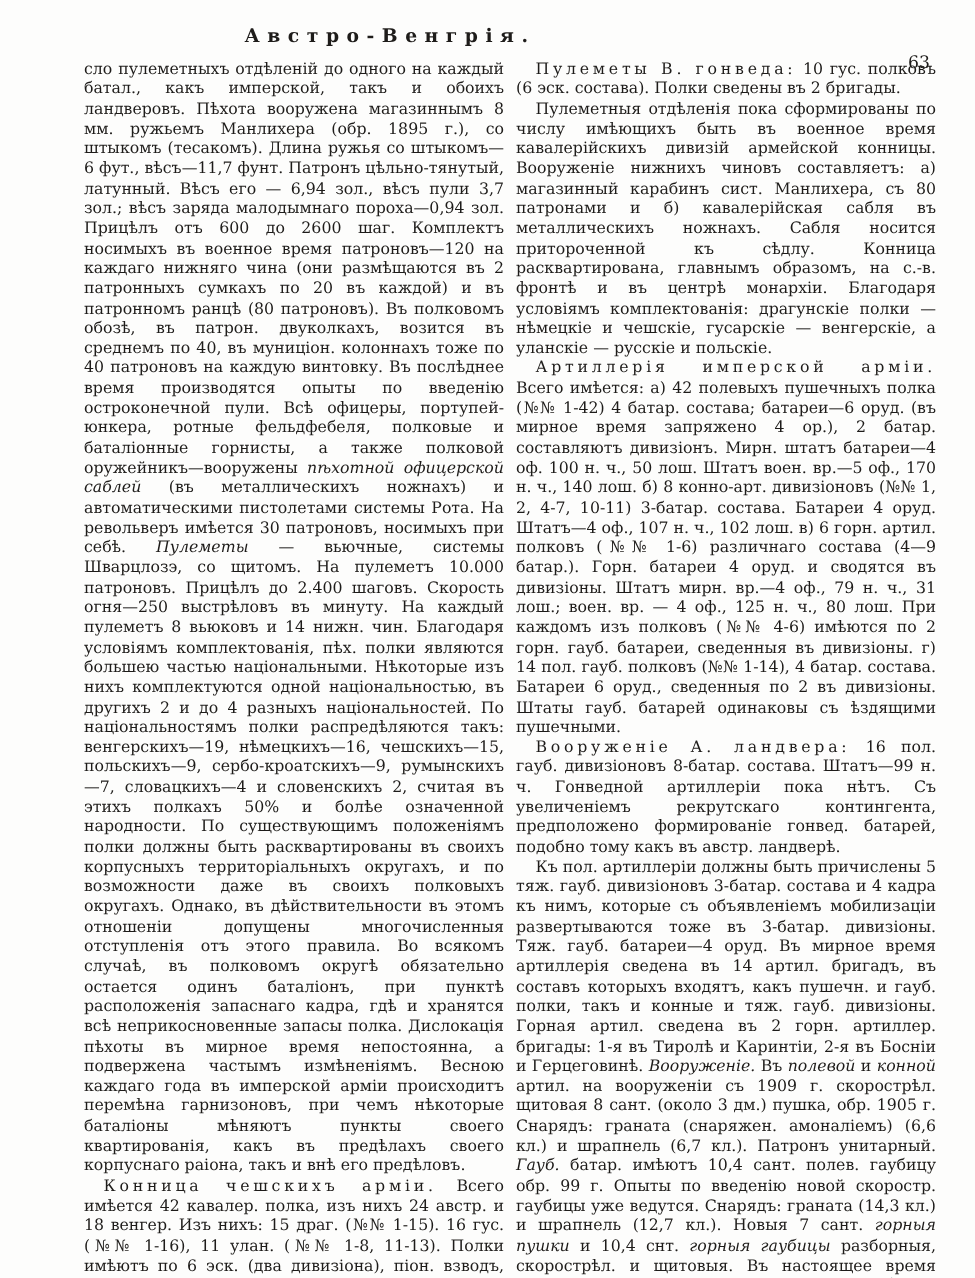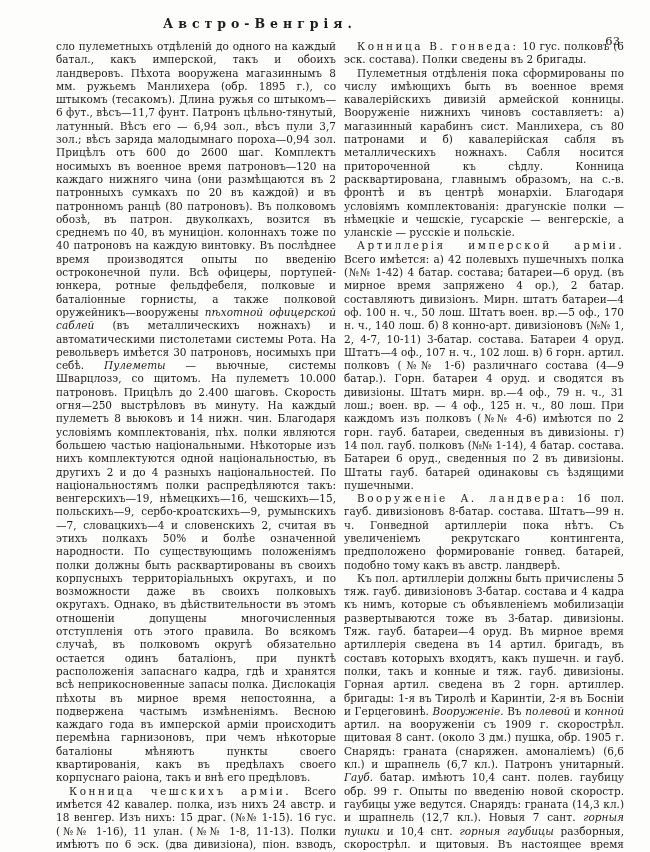--- a/index.html
+++ b/index.html
@@ -76,20 +76,20 @@
   <div class="running-header">
     <div class="page-title">Австро-Венгрія.</div>
     <div class="page-number">63</div>
   </div>
   <div class="text-columns">
     <div class="column">
         <p class="para noindent"><span>сло пулеметныхъ отдѣленій до одного на каждый батал., какъ имперской, такъ и обоихъ ландверовъ. Пѣхота вооружена магазиннымъ 8 мм. ружьемъ Манлихера (обр. 1895 г.), со штыкомъ (тесакомъ). Длина ружья со штыкомъ—6 фут., вѣсъ—11,7 фунт. Патронъ цѣльно-тянутый, латунный. Вѣсъ его — 6,94 зол., вѣсъ пули 3,7 зол.; вѣсъ заряда малодымнаго пороха—0,94 зол. Прицѣлъ отъ 600 до 2600 шаг. Комплектъ носимыхъ въ военное время патроновъ—120 на каждаго нижняго чина (они размѣщаются въ 2 патронныхъ сумкахъ по 20 въ каждой) и въ патронномъ ранцѣ (80 патроновъ). Въ полковомъ обозѣ, въ патрон. двуколкахъ, возится въ среднемъ по 40, въ муниціон. колоннахъ тоже по 40 патроновъ на каждую винтовку. Въ послѣднее время производятся опыты по введенію остроконечной пули. Всѣ офицеры, портупей-юнкера, ротные фельдфебеля, полковые и баталіонные горнисты, а также полковой оружейникъ—вооружены </span><span class="italic">пѣхотной офицерской саблей</span><span> (въ металлическихъ ножнахъ) и автоматическими пистолетами системы Рота. На револьверъ имѣется 30 патроновъ, носимыхъ при себѣ. </span><span class="italic">Пулеметы</span><span> — вьючные, системы Шварцлозэ, со щитомъ. На пулеметъ 10.000 патроновъ. Прицѣлъ до 2.400 шаговъ. Скорость огня—250 выстрѣловъ въ минуту. На каждый пулеметъ 8 вьюковъ и 14 нижн. чин. Благодаря условіямъ комплектованія, пѣх. полки являются большею частью національными. Нѣкоторые изъ нихъ комплектуются одной національностью, въ другихъ 2 и до 4 разныхъ національностей. По національностямъ полки распредѣляются такъ: венгерскихъ—19, нѣмецкихъ—16, чешскихъ—15, польскихъ—9, сербо-кроатскихъ—9, румынскихъ—7, словацкихъ—4 и словенскихъ 2, считая въ этихъ полкахъ 50% и болѣе означенной народности. По существующимъ положеніямъ полки должны быть расквартированы въ своихъ корпусныхъ территоріальныхъ округахъ, и по возможности даже въ своихъ полковыхъ округахъ. Однако, въ дѣйствительности въ этомъ отношеніи допущены многочисленныя отступленія отъ этого правила. Во всякомъ случаѣ, въ полковомъ округѣ обязательно остается одинъ баталіонъ, при пунктѣ расположенія запаснаго кадра, гдѣ и хранятся всѣ неприкосновенные запасы полка. Дислокація пѣхоты въ мирное время непостоянна, а подвержена частымъ измѣненіямъ. Весною каждаго года въ имперской арміи происходитъ перемѣна гарнизоновъ, при чемъ нѣкоторые баталіоны мѣняютъ пункты своего квартированія, какъ въ предѣлахъ своего корпуснаго раіона, такъ и внѣ его предѣловъ.</span></p>
         <p class="para"><span class="spaced">Конница чешскихъ арміи.</span><span> Всего имѣется 42 кавалер. полка, изъ нихъ 24 австр. и 18 венгер. Изъ нихъ: 15 драг. (№№ 1-15). 16 гус. (№№ 1-16), 11 улан. (№№ 1-8, 11-13). Полки имѣютъ по 6 эск. (два дивизіона), піон. взводъ, телегр. патруль и запасн. кадръ. Эск. дѣлится на 4 взвода: штатъ мирный—5 оф. 166 н. ч., 140 лош., </span></p>
       </div>
     <div class="column">
-        <p class="para"><span class="spaced">Конница В. гонведа:</span><span> 10 гус. полковъ (6 эск. состава). Полки сведены въ 2 бригады.</span></p>
+        <p class="para"><span class="spaced">Пулеметы В. гонведа:</span><span> 10 гус. полковъ (6 эск. состава). Полки сведены въ 2 бригады.</span></p>
         <p class="para"><span>Пулеметныя отдѣленія пока сформированы по числу имѣющихъ быть въ военное время кавалерійскихъ дивизій армейской конницы. Вооруженіе нижнихъ чиновъ составляетъ: а) магазинный карабинъ сист. Манлихера, съ 80 патронами и б) кавалерійская сабля въ металлическихъ ножнахъ. Сабля носится приторoченной къ сѣдлу. Конница расквартирована, главнымъ образомъ, на с.-в. фронтѣ и въ центрѣ монархіи. Благодаря условіямъ комплектованія: драгунскіе полки — нѣмецкіе и чешскіе, гусарскіе — венгерскіе, а уланскіе — русскіе и польскіе.</span></p>
         <p class="para"><span class="spaced">Артиллерія имперской арміи.</span><span> Всего имѣется: а) 42 полевыхъ пушечныхъ полка (№№ 1-42) 4 батар. состава; батареи—6 оруд. (въ мирное время запряжено 4 ор.), 2 батар. составляютъ дивизіонъ. Мирн. штатъ батареи—4 оф. 100 н. ч., 50 лош. Штатъ воен. вр.—5 оф., 170 н. ч., 140 лош. б) 8 конно-арт. дивизіоновъ (№№ 1, 2, 4-7, 10-11) 3-батар. состава. Батареи 4 оруд. Штатъ—4 оф., 107 н. ч., 102 лош. в) 6 горн. артил. полковъ (№№ 1-6) различнаго состава (4—9 батар.). Горн. батареи 4 оруд. и сводятся въ дивизіоны. Штатъ мирн. вр.—4 оф., 79 н. ч., 31 лош.; воен. вр. — 4 оф., 125 н. ч., 80 лош. При каждомъ изъ полковъ (№№ 4-6) имѣются по 2 горн. гауб. батареи, сведенныя въ дивизіоны. г) 14 пол. гауб. полковъ (№№ 1-14), 4 батар. состава. Батареи 6 оруд., сведенныя по 2 въ дивизіоны. Штаты гауб. батарей одинаковы съ ѣздящими пушечными.</span></p>
         <p class="para"><span class="spaced">Вооруженіе А. ландвера:</span><span> 16 пол. гауб. дивизіоновъ 8-батар. состава. Штатъ—99 н. ч. Гонведной артиллеріи пока нѣтъ. Съ увеличеніемъ рекрутскаго контингента, предположено формированіе гонвед. батарей, подобно тому какъ въ австр. ландверѣ.</span></p>
         <p class="para"><span>Къ пол. артиллеріи должны быть причислены 5 тяж. гауб. дивизіоновъ 3-батар. состава и 4 кадра къ нимъ, которые съ объявленіемъ мобилизаціи развертываются тоже въ 3-батар. дивизіоны. Тяж. гауб. батареи—4 оруд. Въ мирное время артиллерія сведена въ 14 артил. бригадъ, въ составъ которыхъ входятъ, какъ пушечн. и гауб. полки, такъ и конные и тяж. гауб. дивизіоны. Горная артил. сведена въ 2 горн. артиллер. бригады: 1-я въ Тиролѣ и Каринтіи, 2-я въ Босніи и Герцеговинѣ. </span><span class="italic">Вооруженіе.</span><span> Въ </span><span class="italic">полевой</span><span> и </span><span class="italic">конной</span><span> артил. на вооруженіи съ 1909 г. скорострѣл. щитовая 8 сант. (около 3 дм.) пушка, обр. 1905 г. Снарядъ: граната (снаряжен. амоналіемъ) (6,6 кл.) и шрапнель (6,7 кл.). Патронъ унитарный. </span><span class="italic">Гауб.</span><span> батар. имѣютъ 10,4 сант. полев. гаубицу обр. 99 г. Опыты по введенію новой скоростр. гаубицы уже ведутся. Снарядъ: граната (14,3 кл.) и шрапнель (12,7 кл.). Новыя 7 сант. </span><span class="italic">горныя пушки</span><span> и 10,4 снт. </span><span class="italic">горныя гаубицы</span><span> разборныя, скорострѣл. и щитовыя. Въ настоящее время происходитъ перевооруженіе горн. батар. новыми орудіями. Снарядъ горной пушки—граната (4,7 кл.), шрапнель (4,85 кл.), патронъ унитарный; горн. гаубицы: граната (14,6 кл.) и шрапнель (12,7 кл.). Тяж. гауб. батареи имѣютъ 15 сант. гаубицу. Снарядъ: граната (1 п. 30 ф.) и шрапнель (2 п. 8 ф.). Каждый муниц. кадръ пушечнаго или гауб. полка формируетъ </span></p>
       </div>
   </div>
 </div>
 
 </body></html>

